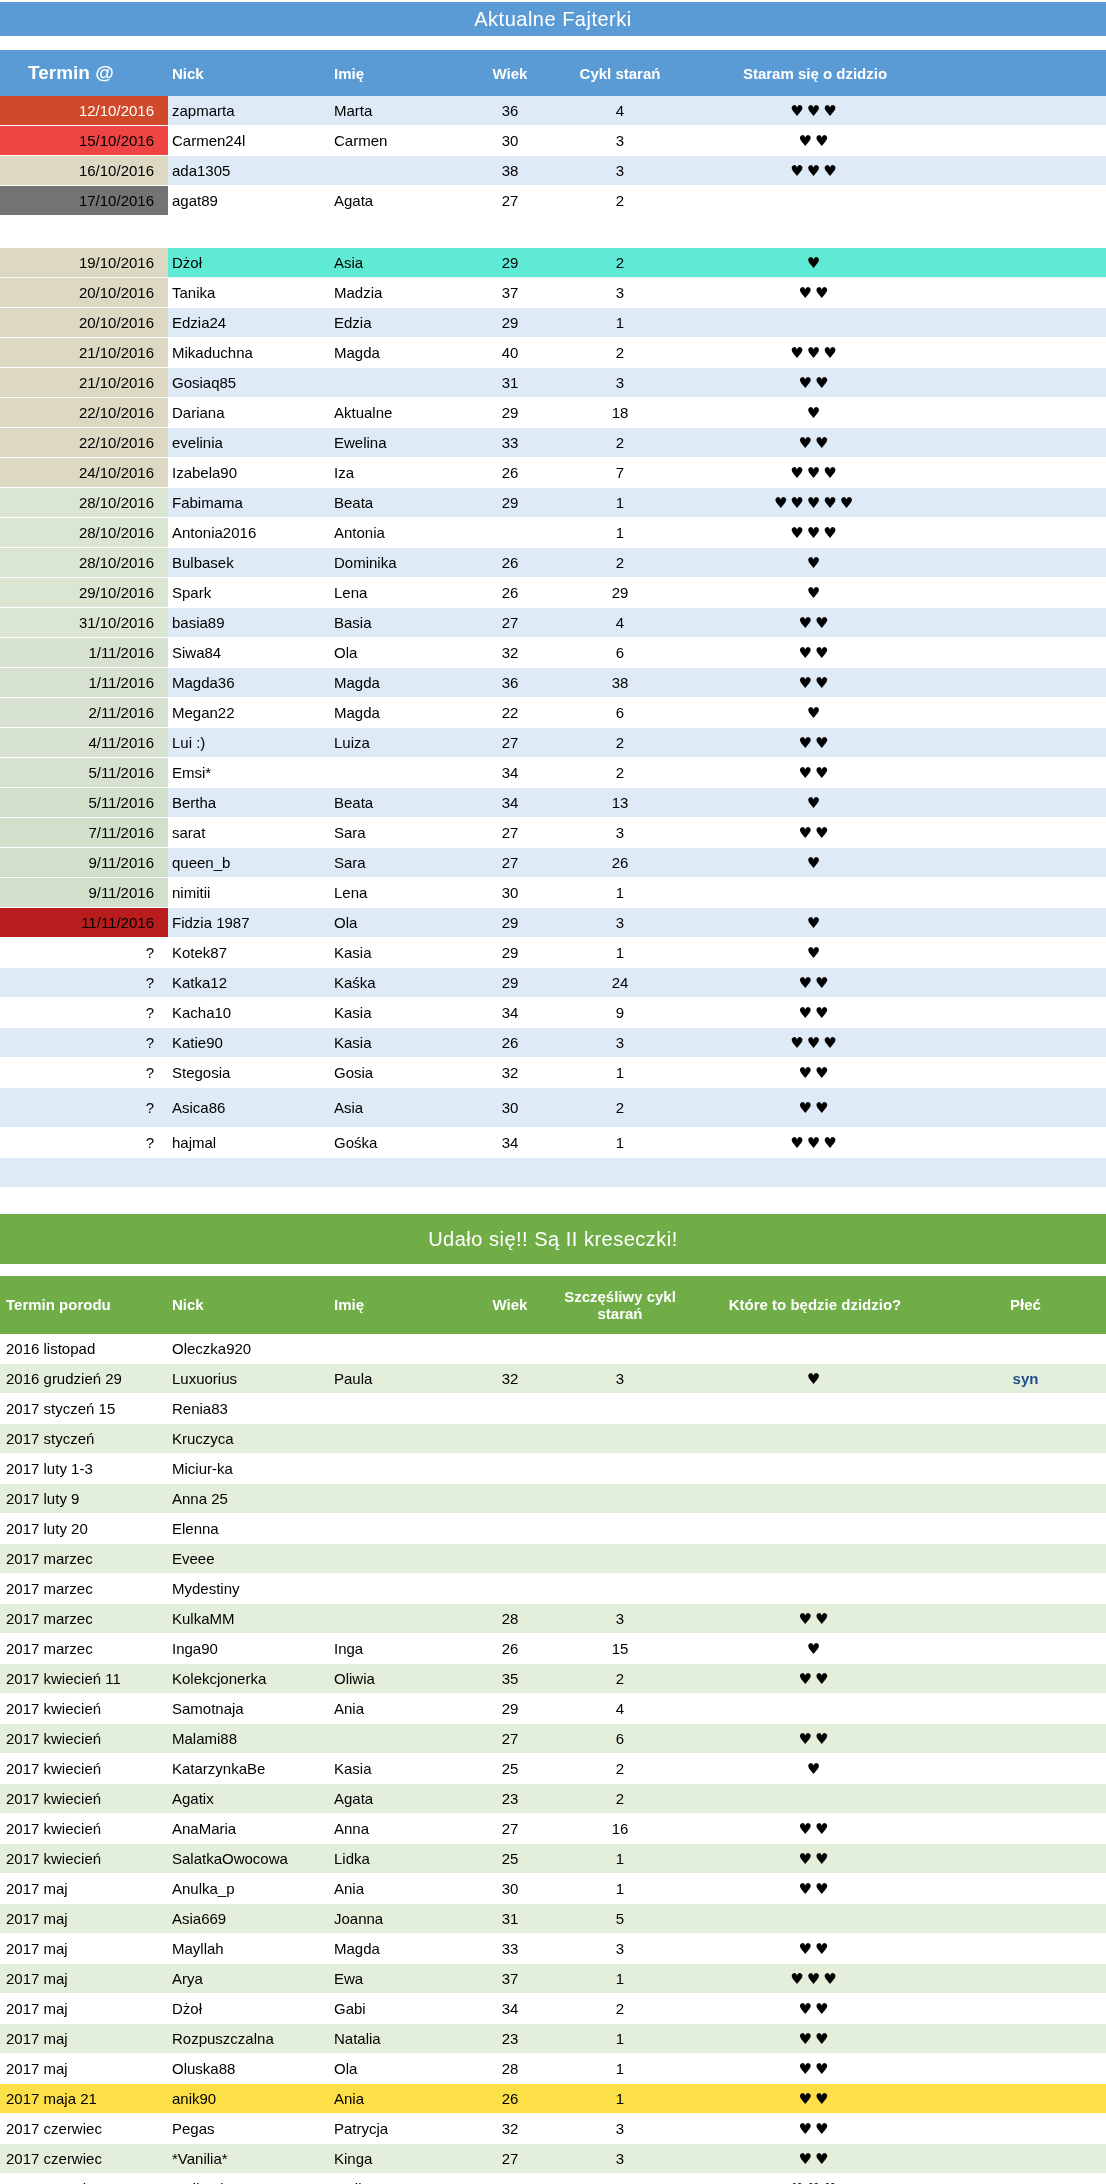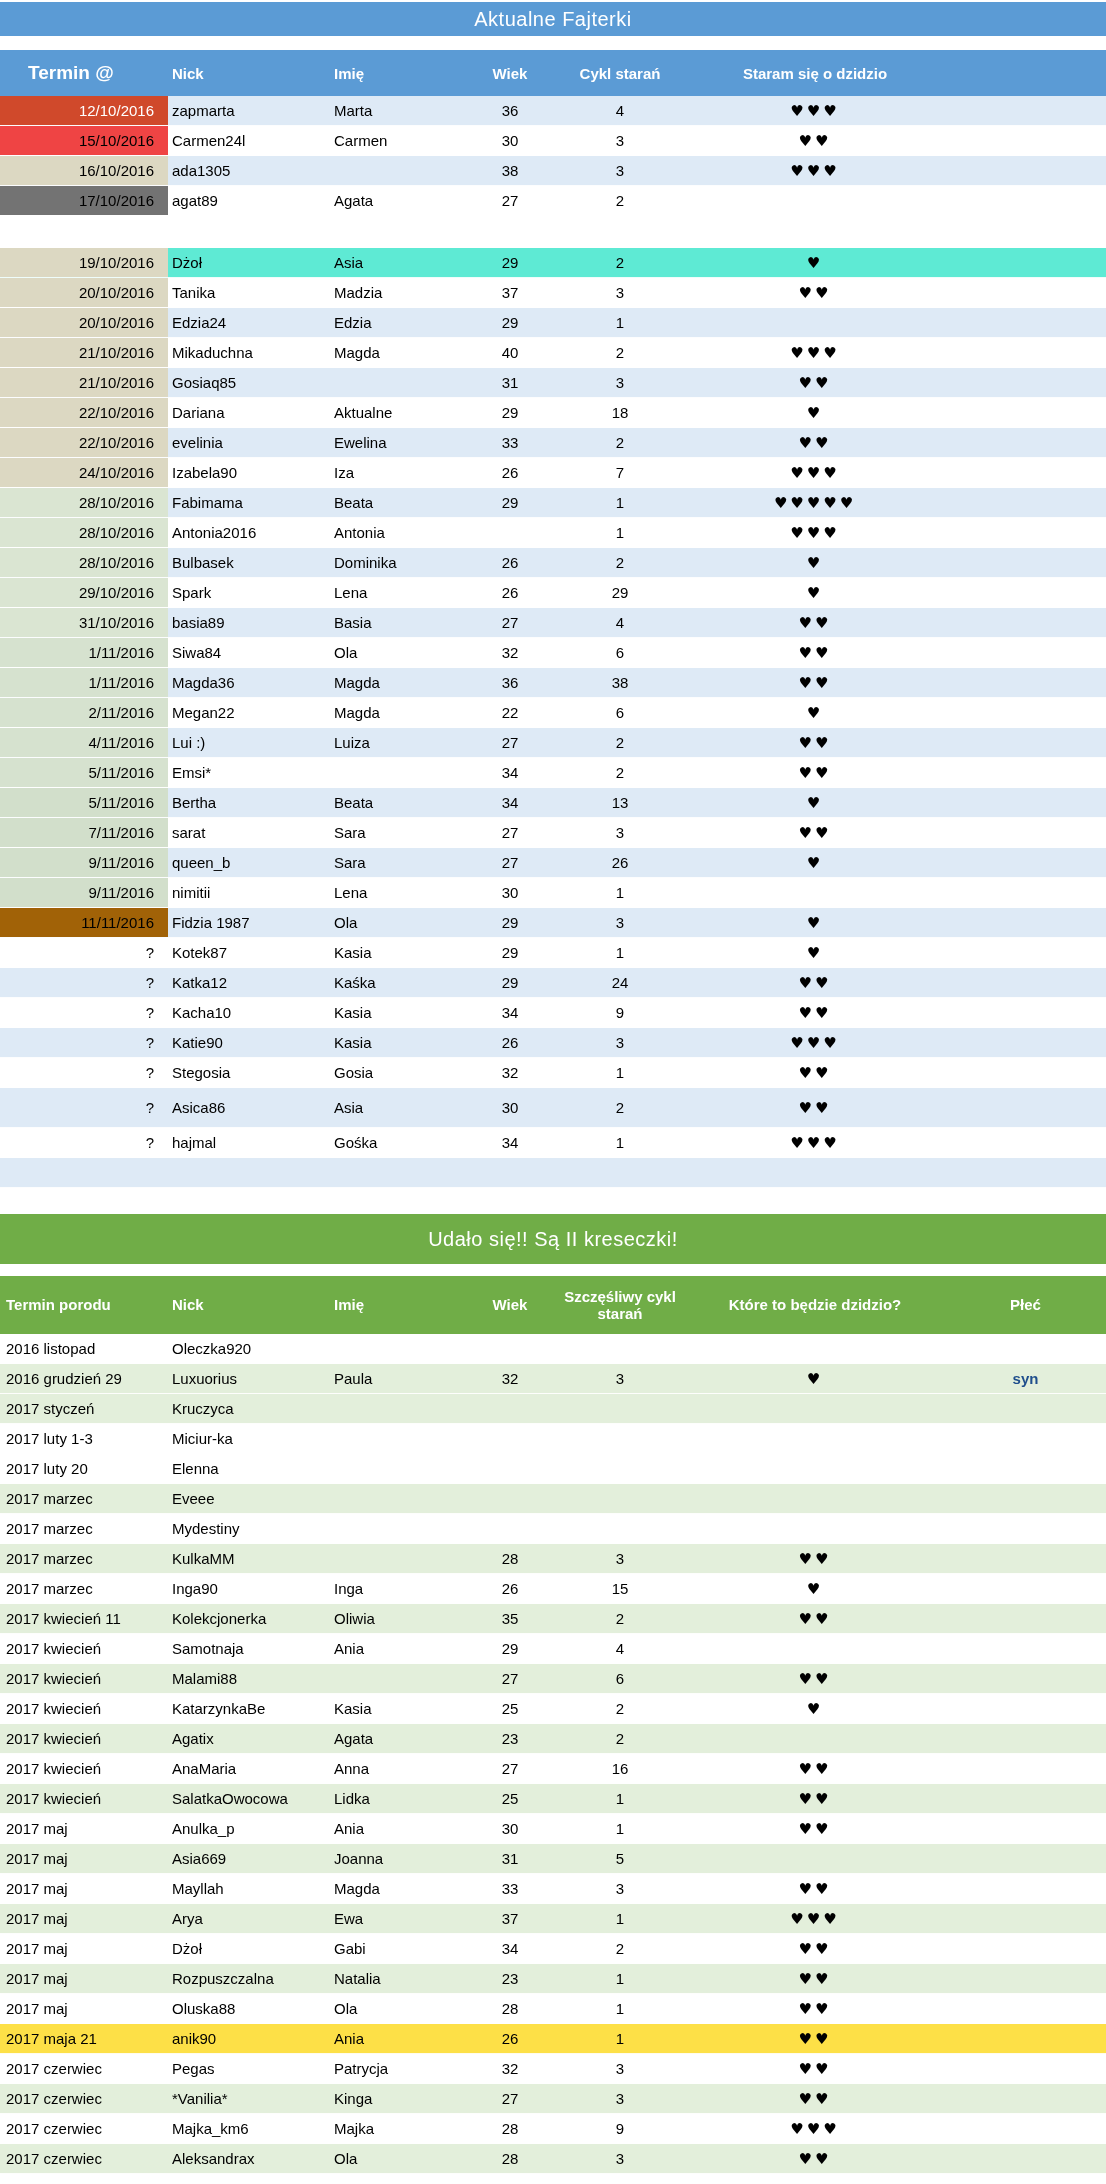--- a/index.html
+++ b/index.html
@@ -284,21 +284,21 @@
       <div class="row">
         <div class="cell c1 right" style="background: rgb(210, 223, 203);">9/11/2016</div>
         <div class="cell c2">nimitii</div>
         <div class="cell c3">Lena</div>
         <div class="cell c4 center">30</div>
         <div class="cell c5 center">1</div>
         <div class="cell c6 center hearts" style="color: rgb(0, 0, 0);"></div>
         <div class="cell c7 center plec-val"></div>
       </div>
       <div class="row" style="background: rgb(222, 234, 246);">
-        <div class="cell c1 right" style="background: #a16207; text-align: center;">11/11/2016</div>
+        <div class="cell c1 right" style="background: #b91c1c; text-align: center;">11/11/2016</div>
         <div class="cell c2">Fidzia 1987</div>
         <div class="cell c3">Ola</div>
         <div class="cell c4 center">29</div>
         <div class="cell c5 center">3</div>
         <div class="cell c6 center hearts" style="color: rgb(0, 0, 0);">♥</div>
         <div class="cell c7 center plec-val"></div>
       </div>
       <div class="row">
         <div class="cell c1 right">?</div>
         <div class="cell c2">Kotek87</div>
@@ -403,32 +403,50 @@
       </div>
       <div class="row" style="background: rgb(227, 239, 219);">
         <div class="cell c1 left-pad">2016 grudzień 29</div>
         <div class="cell c2">Luxuorius</div>
         <div class="cell c3">Paula</div>
         <div class="cell c4 center">32</div>
         <div class="cell c5 center">3</div>
         <div class="cell c6 center hearts" style="color: rgb(0, 0, 0);">♥</div>
         <div class="cell c7 center plec-val" style="color: rgb(31, 78, 140);">syn</div>
       </div>
+      <div class="row">
+        <div class="cell c1 left-pad">2017 styczeń 15</div>
+        <div class="cell c2">Renia83</div>
+        <div class="cell c3"></div>
+        <div class="cell c4 center"></div>
+        <div class="cell c5 center"></div>
+        <div class="cell c6 center hearts" style="color: rgb(0, 0, 0);"></div>
+        <div class="cell c7 center plec-val" style="color: rgb(31, 78, 140);"></div>
+      </div>
       <div class="row" style="background: rgb(227, 239, 219);">
         <div class="cell c1 left-pad">2017 styczeń</div>
         <div class="cell c2">Kruczyca</div>
         <div class="cell c3"></div>
         <div class="cell c4 center"></div>
         <div class="cell c5 center"></div>
         <div class="cell c6 center hearts" style="color: rgb(0, 0, 0);"></div>
         <div class="cell c7 center plec-val" style="color: rgb(31, 78, 140);"></div>
       </div>
       <div class="row">
         <div class="cell c1 left-pad">2017 luty 1-3</div>
         <div class="cell c2">Miciur-ka</div>
+        <div class="cell c3"></div>
+        <div class="cell c4 center"></div>
+        <div class="cell c5 center"></div>
+        <div class="cell c6 center hearts" style="color: rgb(0, 0, 0);"></div>
+        <div class="cell c7 center plec-val" style="color: rgb(31, 78, 140);"></div>
+      </div>
+      <div class="row" style="background: rgb(227, 239, 219);">
+        <div class="cell c1 left-pad">2017 luty 9</div>
+        <div class="cell c2">Anna 25</div>
         <div class="cell c3"></div>
         <div class="cell c4 center"></div>
         <div class="cell c5 center"></div>
         <div class="cell c6 center hearts" style="color: rgb(0, 0, 0);"></div>
         <div class="cell c7 center plec-val" style="color: rgb(31, 78, 140);"></div>
       </div>
       <div class="row">
         <div class="cell c1 left-pad">2017 luty 20</div>
         <div class="cell c2">Elenna</div>
         <div class="cell c3"></div>

